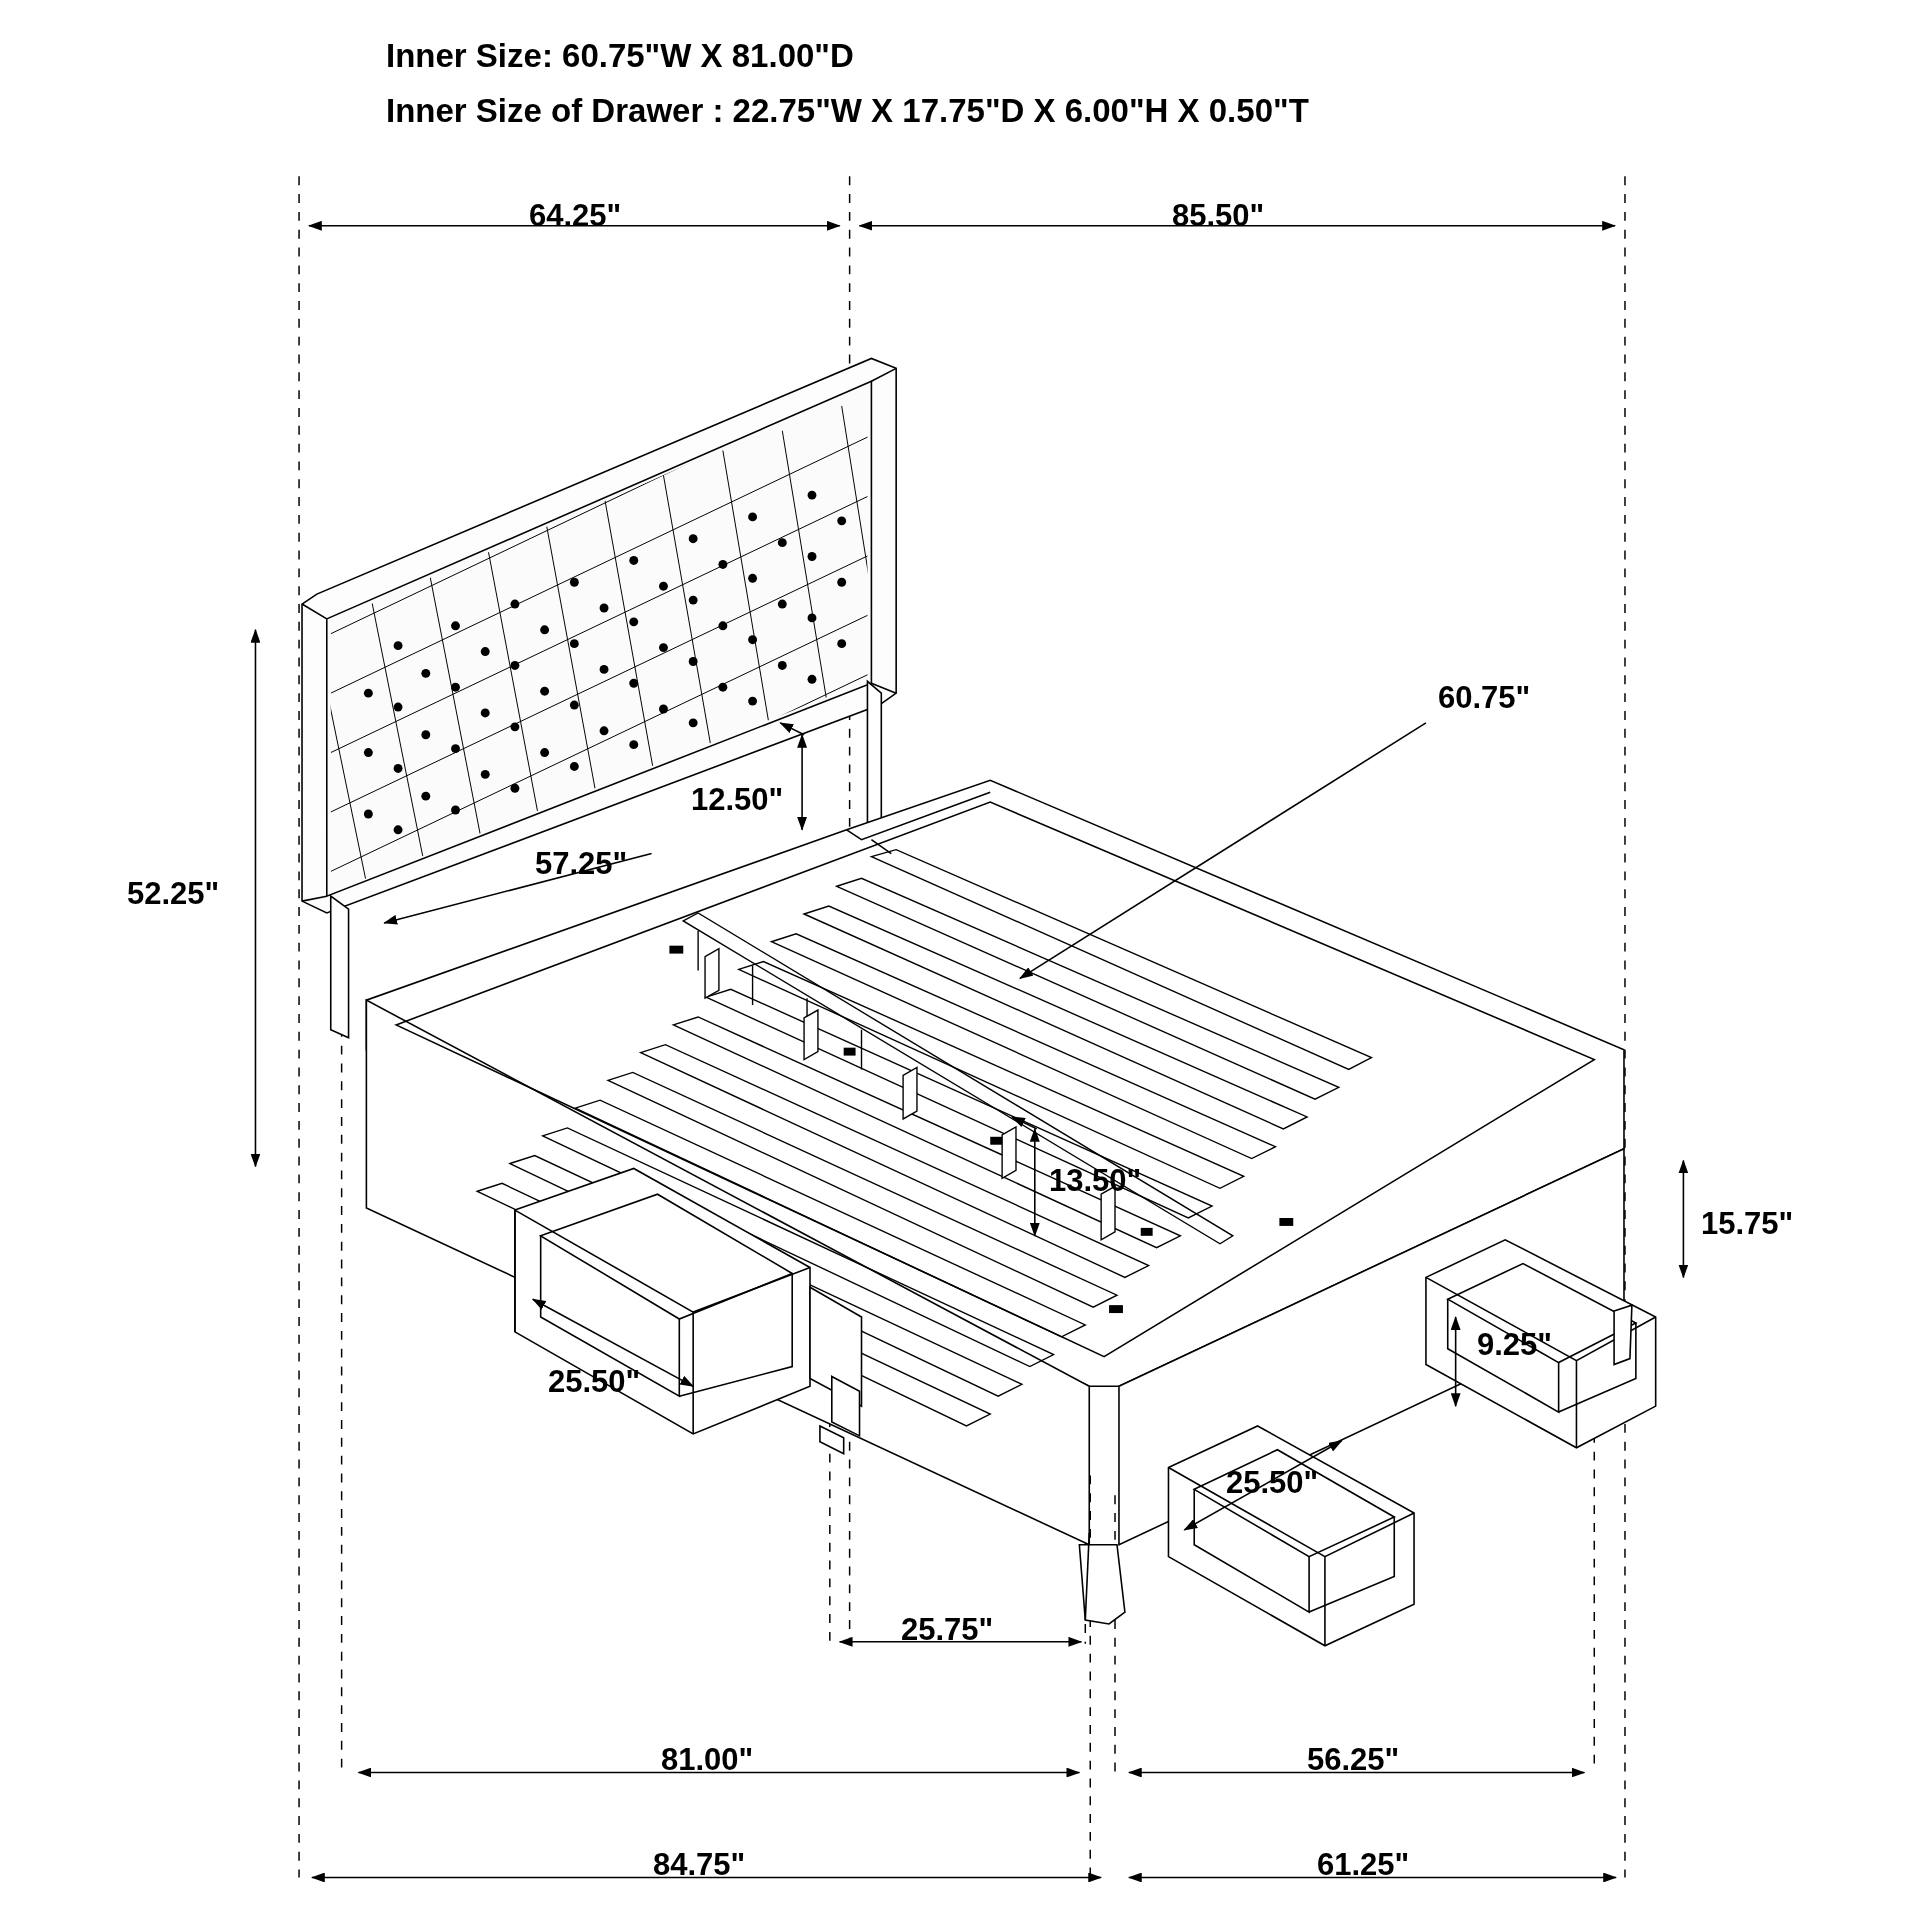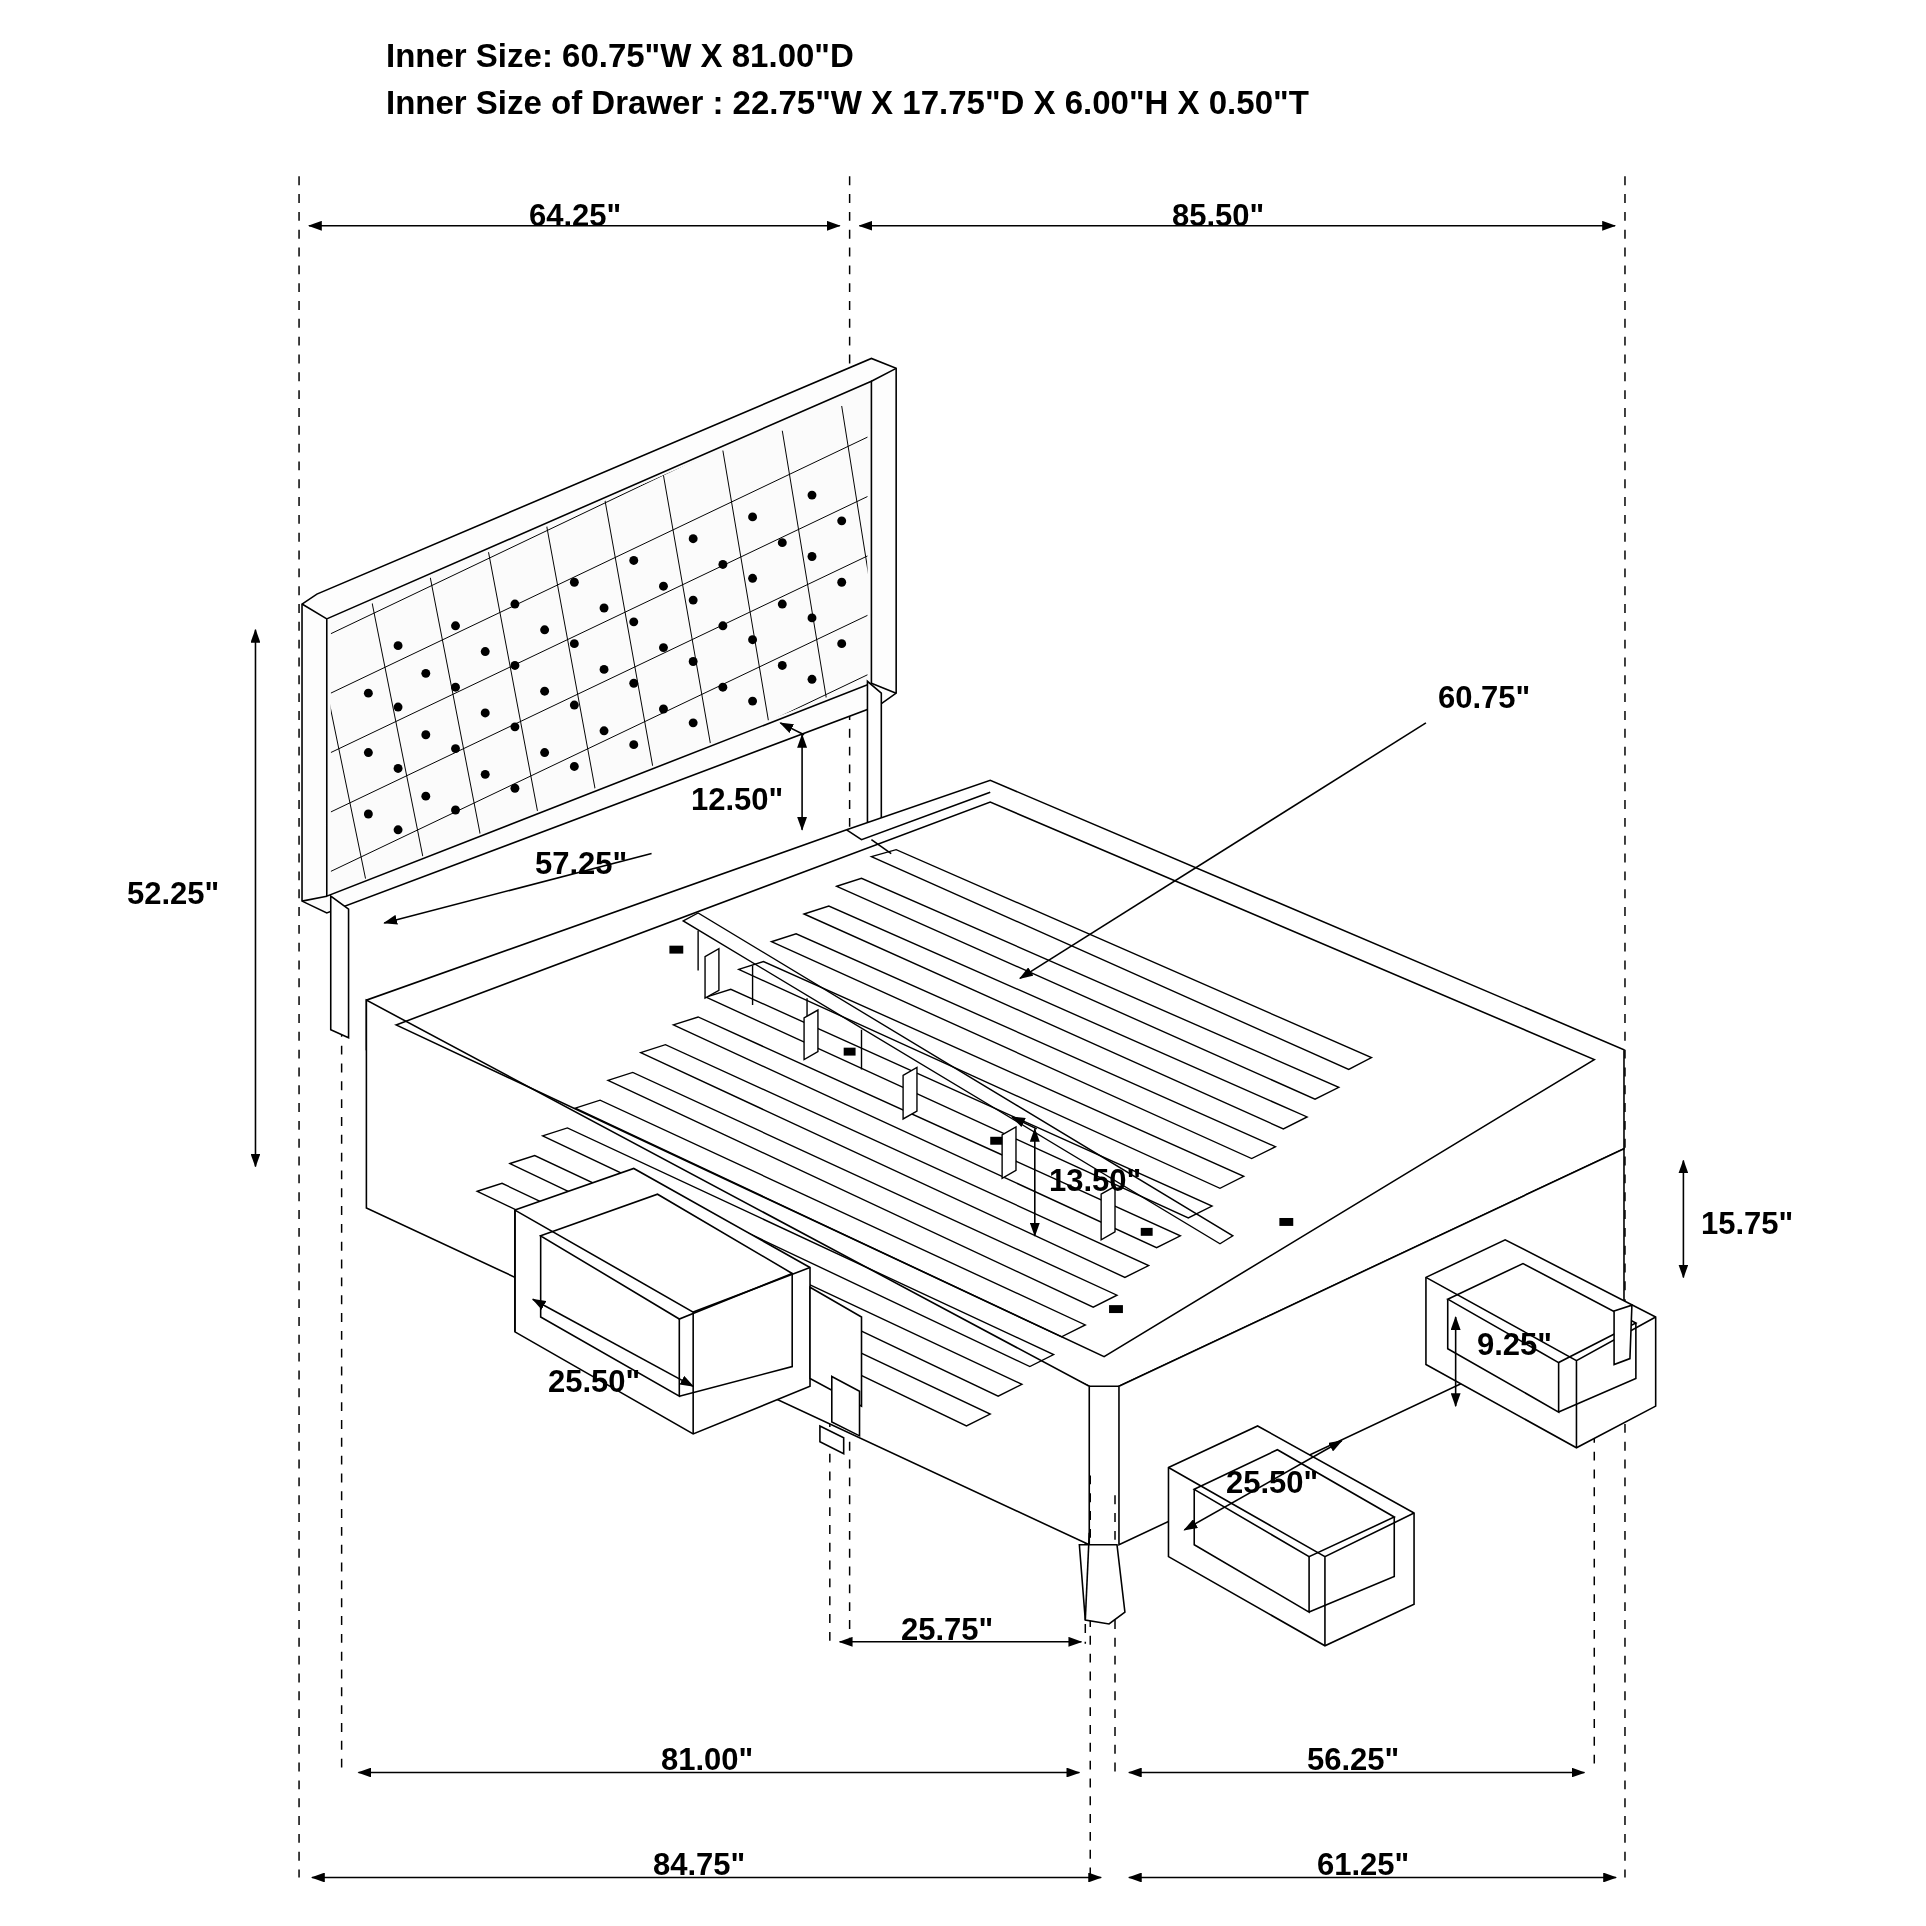--- a/index.html
+++ b/index.html
@@ -235,21 +235,21 @@
       <line x1="848" y1="1658" x2="1092" y2="1658" marker-start="url(#ahs)" marker-end="url(#ah)"></line>
 
       <line x1="362" y1="1790" x2="1090" y2="1790" marker-start="url(#ahs)" marker-end="url(#ah)"></line>
       <line x1="1140" y1="1790" x2="1600" y2="1790" marker-start="url(#ahs)" marker-end="url(#ah)"></line>
       <line x1="315" y1="1896" x2="1112" y2="1896" marker-start="url(#ahs)" marker-end="url(#ah)"></line>
       <line x1="1140" y1="1896" x2="1632" y2="1896" marker-start="url(#ahs)" marker-end="url(#ah)"></line>
     </g>
   </svg>
 
   <div class="hdr" style="left:386px; top:37px;">Inner Size: 60.75"W X 81.00"D</div>
-  <div class="hdr" style="left:386px; top:84px;">Inner Size of Drawer : 22.75"W X 17.75"D X 6.00"H X 0.50"T</div>
+  <div class="hdr" style="left:386px; top:92px;">Inner Size of Drawer : 22.75"W X 17.75"D X 6.00"H X 0.50"T</div>
 
   <div class="dim" style="left:529px; top:198px;">64.25"</div>
   <div class="dim" style="left:1172px; top:198px;">85.50"</div>
 
   <div class="dim" style="left:127px; top:876px;">52.25"</div>
   <div class="dim" style="left:535px; top:846px;">57.25"</div>
   <div class="dim" style="left:691px; top:782px;">12.50"</div>
 
   <div class="dim" style="left:1438px; top:680px;">60.75"</div>
   <div class="dim" style="left:1049px; top:1163px;">13.50"</div>

